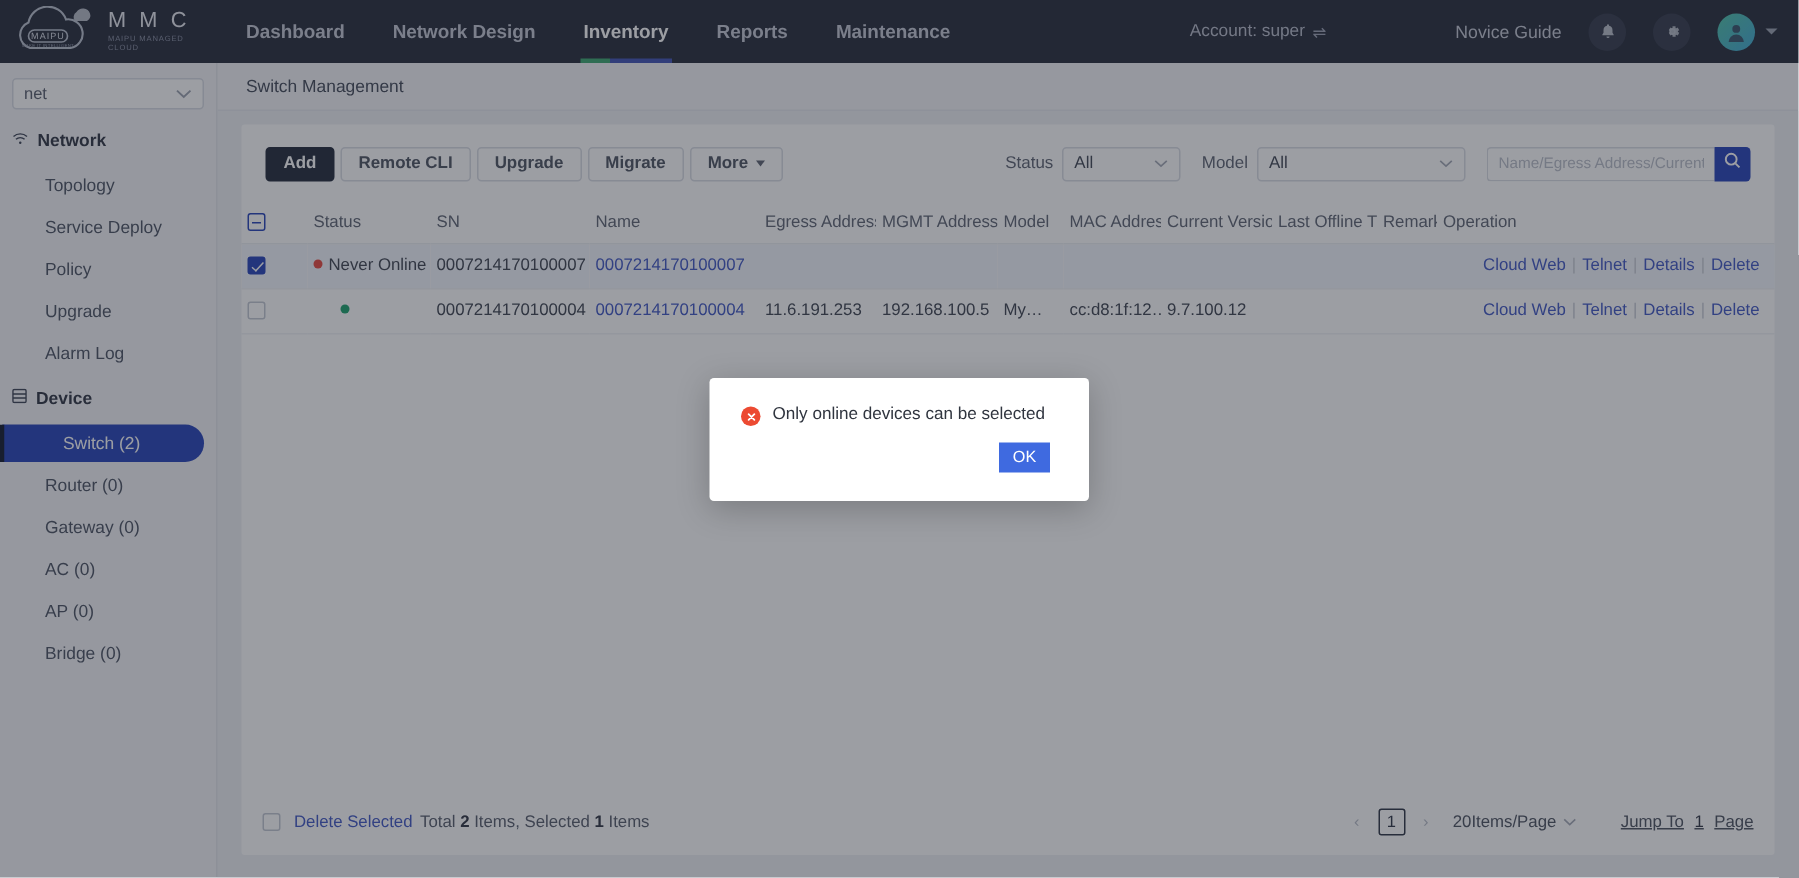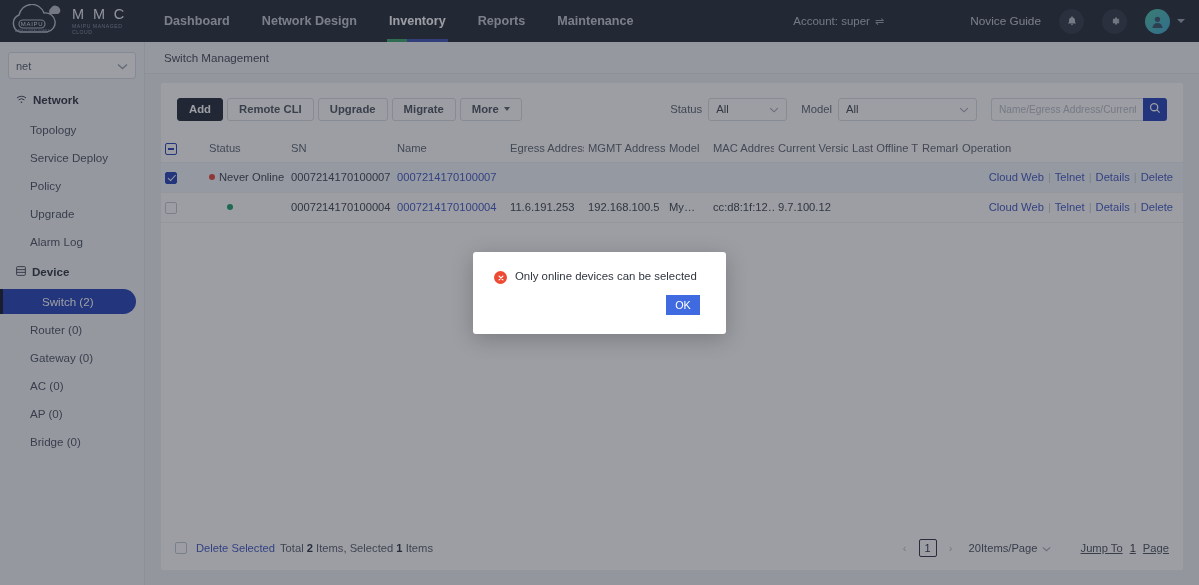--- a/index.html
+++ b/index.html
@@ -69,29 +69,29 @@
   }
 
   
   .sidebar {
     position: absolute; top: 42px; left: 0; width: 145px; height: 543px;
     background: #f4f5f8;
     border-right: 1px solid #e4e6ec;
     z-index: 2;
   }
   .net-select {
-    margin: 10px 8px 6px 8px; height: 27px;
+    margin: 10px 8px 6px 8px; height: 21px;
     background: #ffffff; border: 1px solid #d8dbe3; border-radius: 3px;
     display: flex; align-items: center; padding: 0 7px;
     font-size: 11px; color: #555b6b; cursor: pointer;
   }
   .net-select .chev { margin-left: auto; color: #9aa0ae; }
   .side-group {
     display: flex; align-items: center; gap: 6px;
-    padding: 8px 8px 8px 16px; font-size: 11.6px; color: #2d3240; font-weight: bold;
+    padding: 8px 8px 8px 8px; font-size: 11.6px; color: #2d3240; font-weight: bold;
   }
   .side-item {
     height: 25px; display: flex; align-items: center;
     padding-left: 30px; font-size: 11.6px; color: #4a5161;
     cursor: pointer; margin: 3px 8px 3px 0;
     border-radius: 0 14px 14px 0;
   }
   .side-item.active {
     background: #2440b8; color: #ffffff;
     border-left: 3px solid #0f172a; padding-left: 39px;

